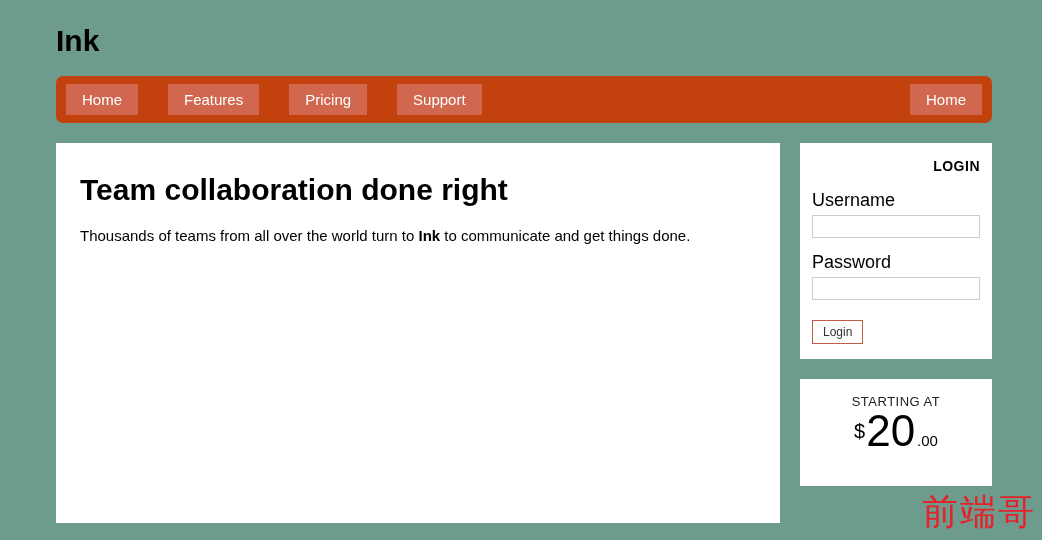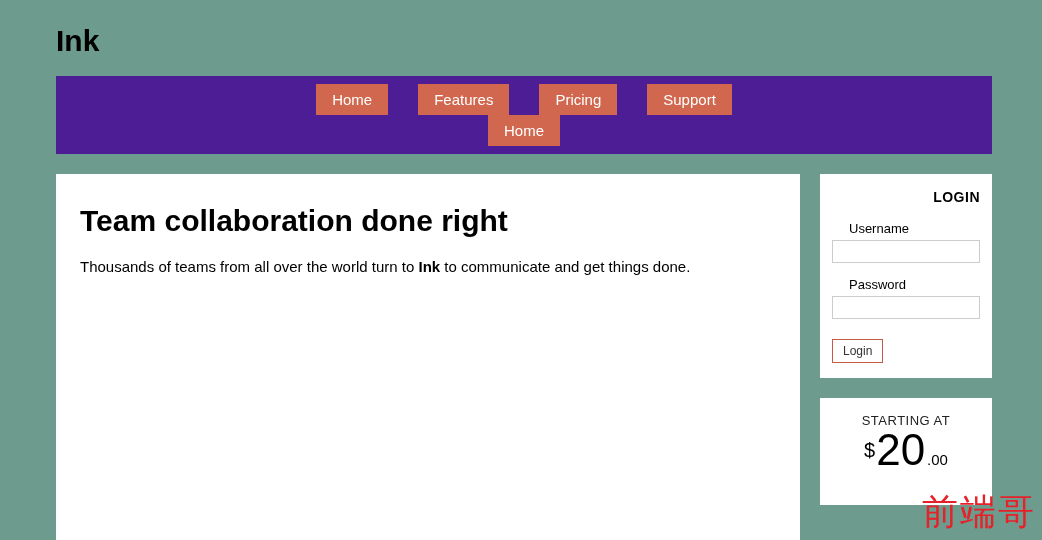--- a/index.html
+++ b/index.html
@@ -12,27 +12,26 @@
       position: relative;
     }
     .container { padding: 24px 50px 0 56px; }
     .brand {
       font-size: 30px;
       font-weight: bold;
       color: #000;
       margin-bottom: 18px;
     }
     .navbar {
-      background: #4c1d95;
+      background: #c2410c;
       padding: 8px 10px;
       display: flex;
       justify-content: space-between;
       align-items: center;
-      border-radius: 0;
-      flex-direction: column;
+      border-radius: 7px;
     }
     .nav-left { display: flex; gap: 30px; }
     .nav-btn {
       background: #d0674e;
       color: #fff;
       border: none;
       padding: 7px 16px;
       font-size: 15px;
       cursor: pointer;
     }
@@ -47,38 +46,37 @@
       padding: 30px 24px;
       min-height: 380px;
     }
     .main h1 {
       font-size: 30px;
       font-weight: bold;
       margin-bottom: 20px;
     }
     .main p { font-size: 15px; }
     .sidebar {
-      width: 172px;
+      width: 192px;
       display: flex;
       flex-direction: column;
       gap: 20px;
     }
     .panel { background: #fff; padding: 15px 12px; }
     .login-title {
       text-align: right;
       font-weight: bold;
       font-size: 14px;
       letter-spacing: 0.5px;
       margin-bottom: 16px;
     }
     .field-label {
-      font-size: 13px;
+      font-size: 18px;
       margin-bottom: 4px;
       display: block;
-      margin-left: 17px;
     }
     .field-input {
       width: 100%;
       border: 1px solid #ccc;
       padding: 3px 4px;
       font-size: 13px;
       margin-bottom: 14px;
     }
     .login-submit {
       border: 1px solid #c25a45;

